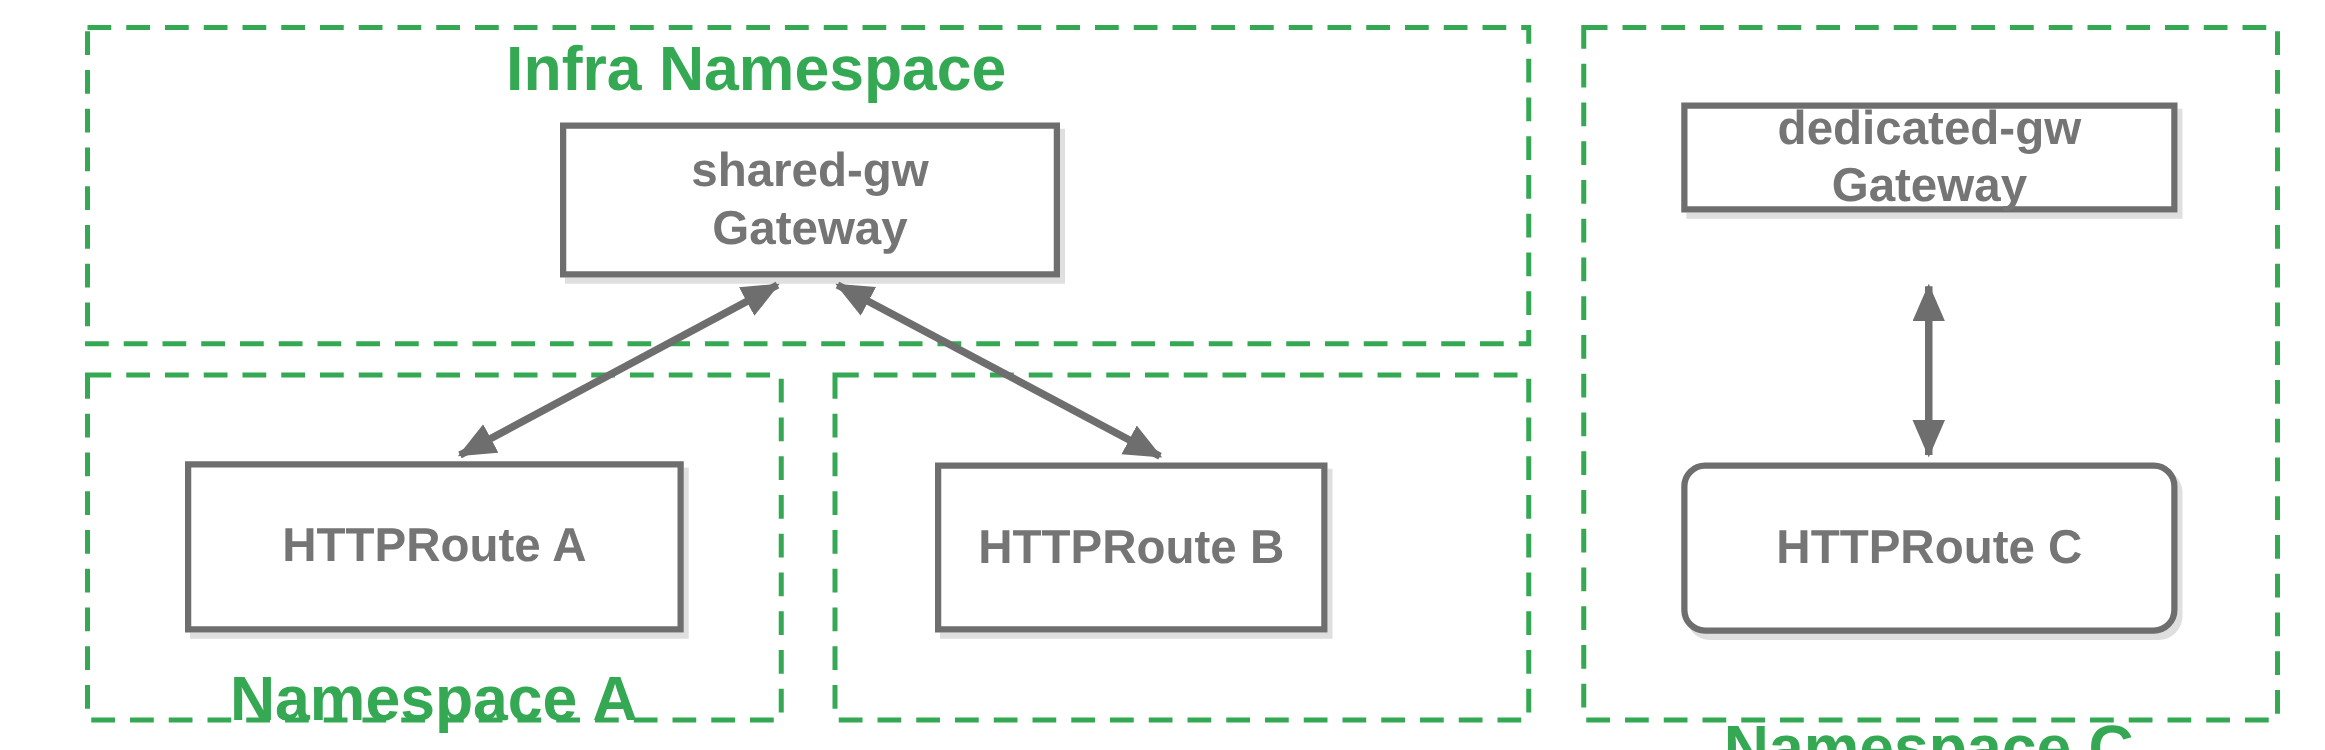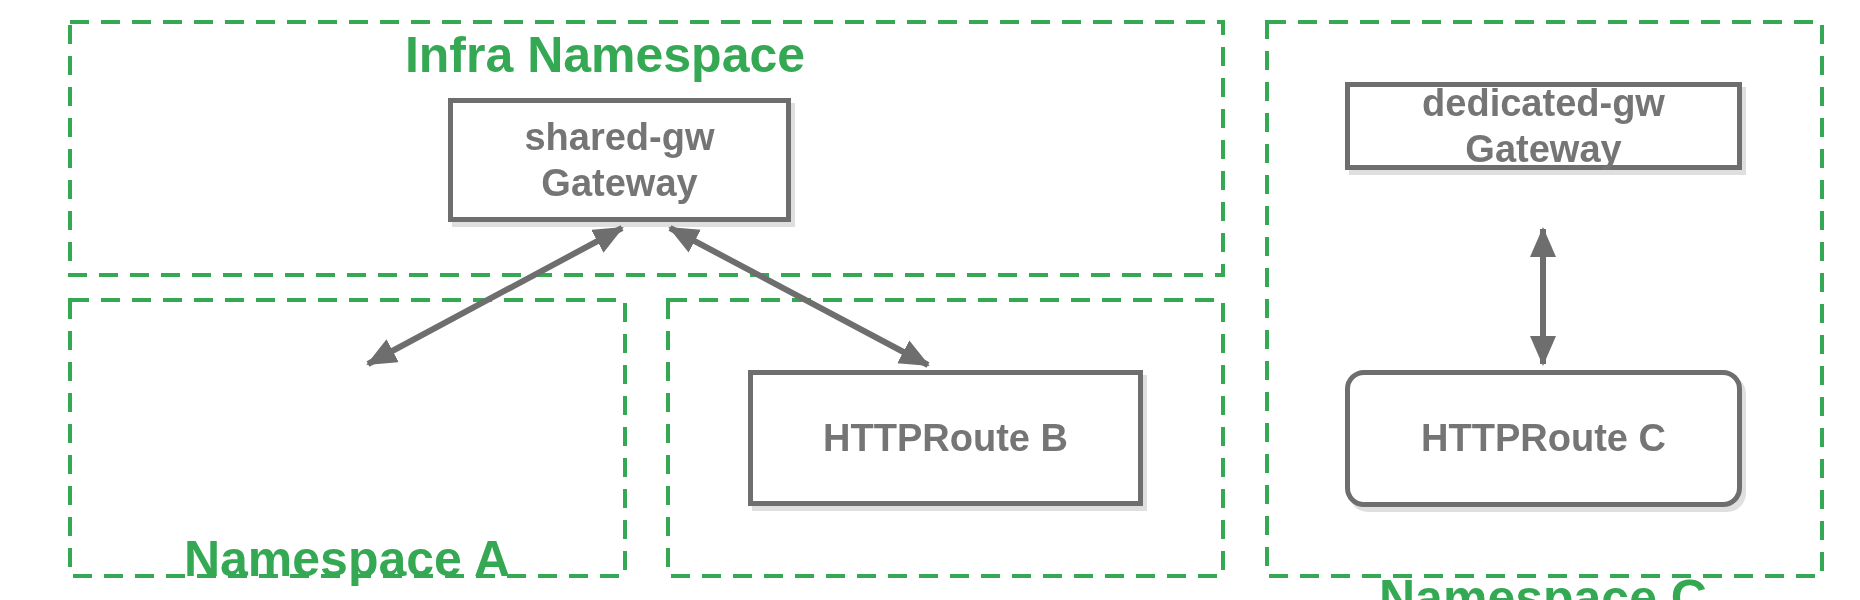--- a/index.html
+++ b/index.html
@@ -96,32 +96,35 @@
     <rect class="ns-rect" x="70" y="22" width="1153" height="253"></rect>
     <rect class="ns-rect" x="70" y="300" width="555" height="276"></rect>
     <rect class="ns-rect" x="668" y="300" width="555" height="276"></rect>
     <rect class="ns-rect" x="1267" y="22" width="555" height="554"></rect>
 
     <line class="arrow-line" x1="622" y1="228" x2="368" y2="364" marker-start="url(#ah)" marker-end="url(#ah)"></line>
     <line class="arrow-line" x1="670" y1="228" x2="928" y2="365" marker-start="url(#ah)" marker-end="url(#ah)"></line>
     <line class="arrow-line" x1="1543" y1="229" x2="1543" y2="364" marker-start="url(#ah)" marker-end="url(#ah)"></line>
   </svg>
 
-  <div class="node" style="left:448px; top:98px; width:343px; height:124px;">
+  <div class="node" style="left:448px; top:98px; width:400px; height:124px;">
     <div>shared-gw</div>
     <div>Gateway</div>
   </div>
 
   <div class="node" style="left:1345px; top:82px; width:397px; height:88px;">
     <div>dedicated-gw</div>
     <div>Gateway</div>
   </div>
 
+  <div class="node" style="left:148px; top:369px; width:399px; height:137px;">
+    <div>HTTPRoute A</div>
+  </div>
 
-  <div class="node" style="left:748px; top:370px; width:395px; height:136px;">
+  <div class="node" style="left:748px; top:370px; width:314px; height:136px;">
     <div>HTTPRoute B</div>
   </div>
 
   <div class="node" style="left:1345px; top:370px; width:397px; height:137px;border-radius:19px;">
     <div>HTTPRoute C</div>
   </div>
 
   <div class="ns-label" style="left:355px; top:26px;">Infra Namespace</div>
   <div class="ns-label" style="left:97px; top:530px;">Namespace A</div>
   <div class="ns-label" style="left:1293px; top:530px;margin-top:39px;">Namespace C</div>

